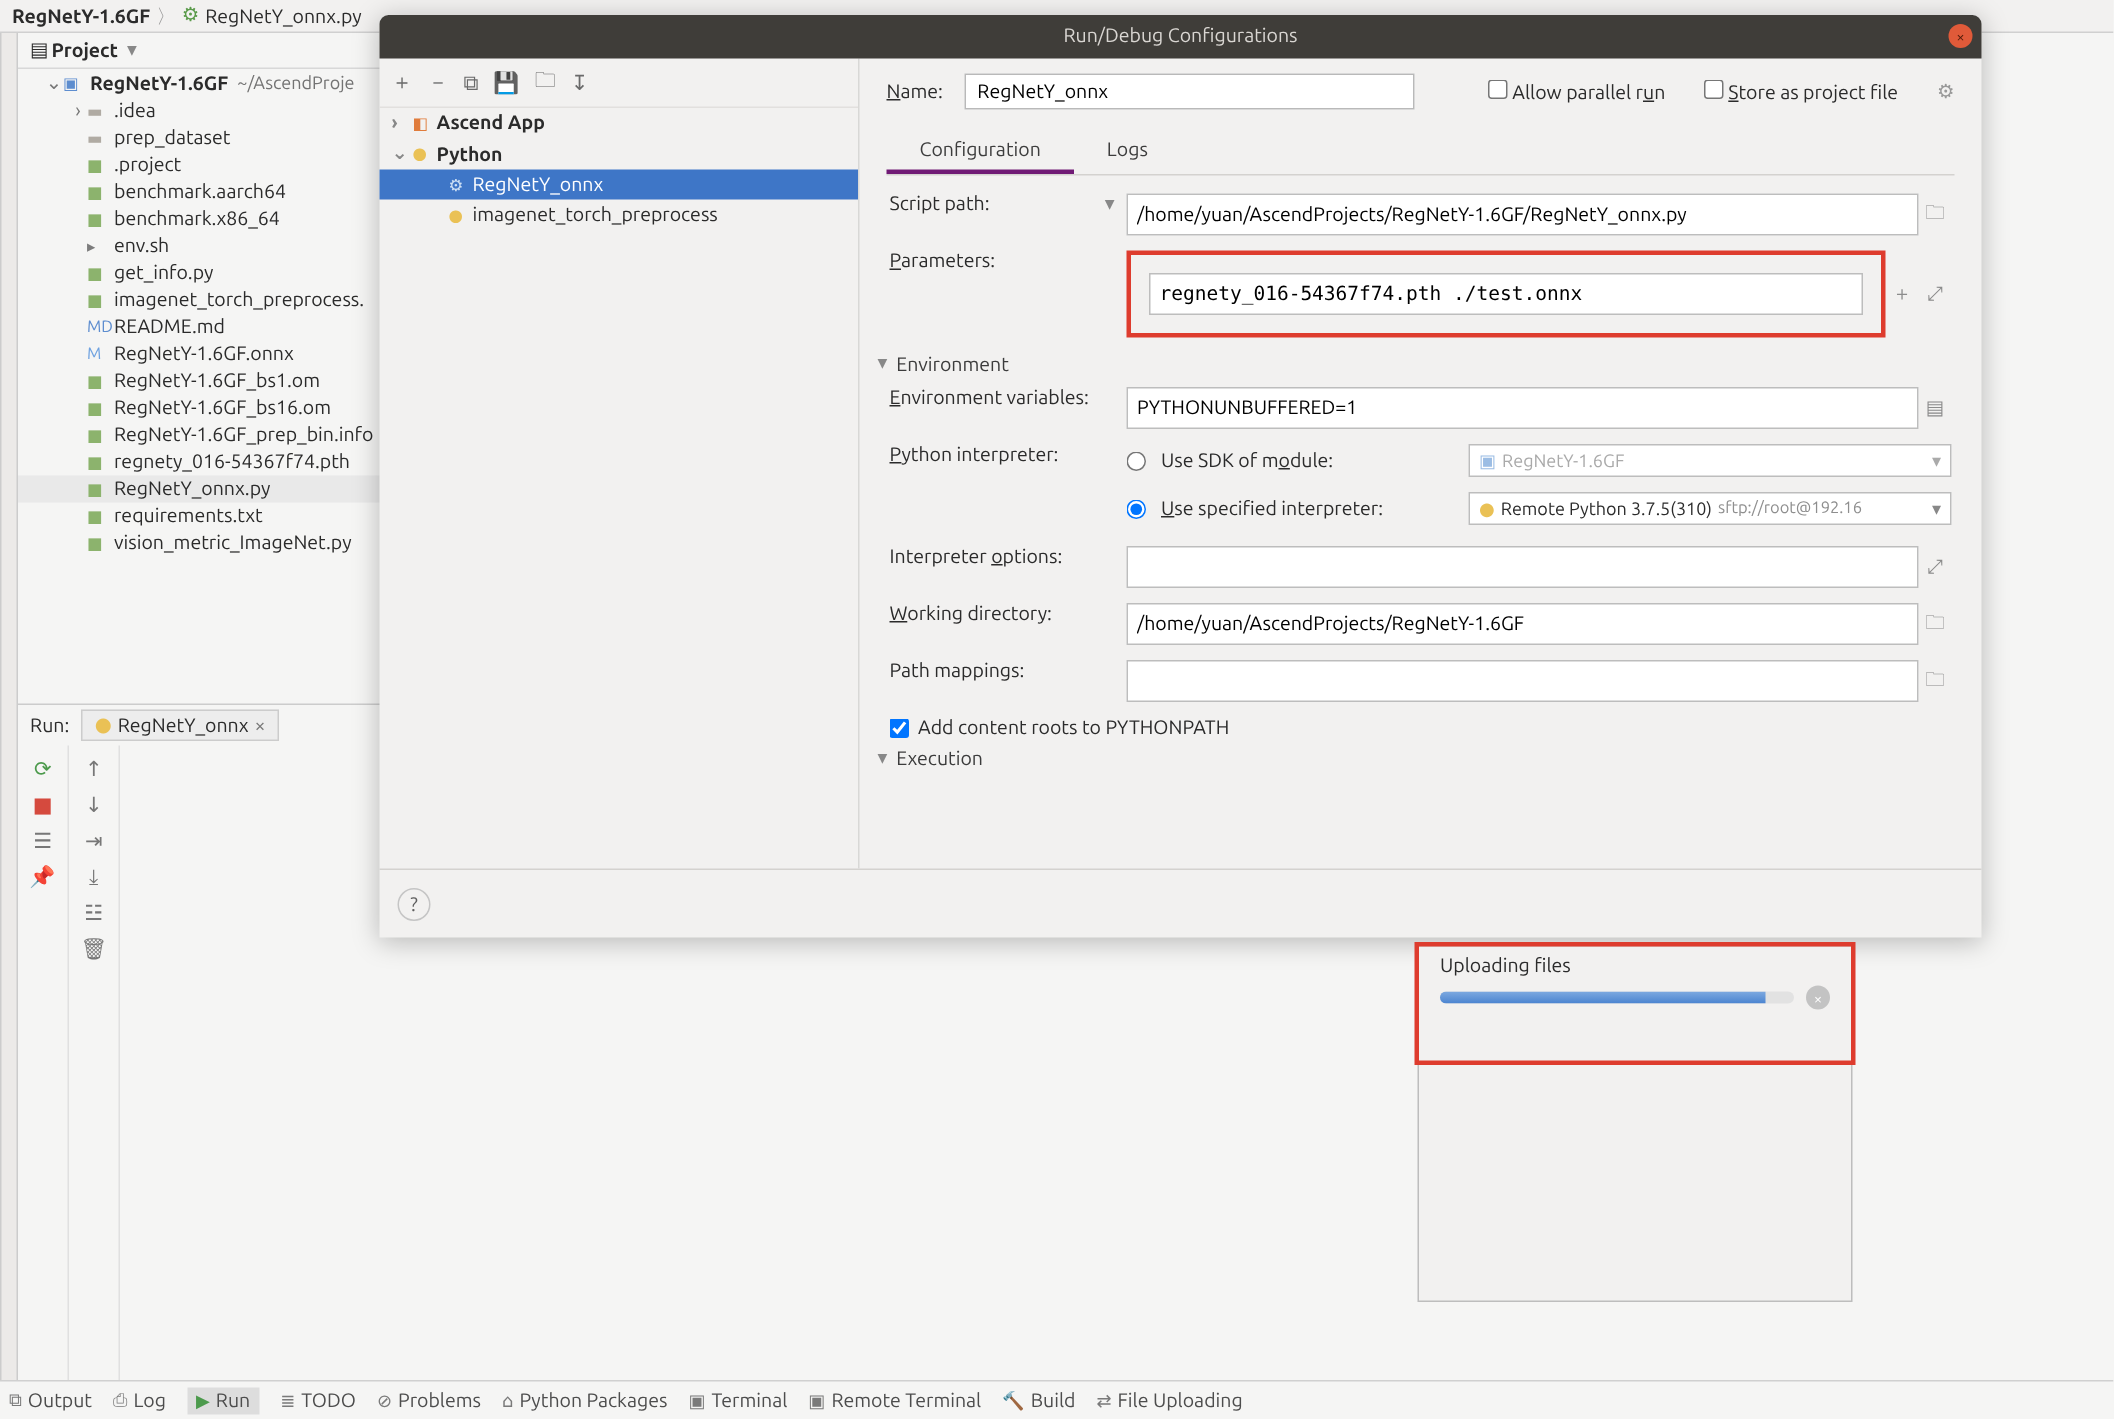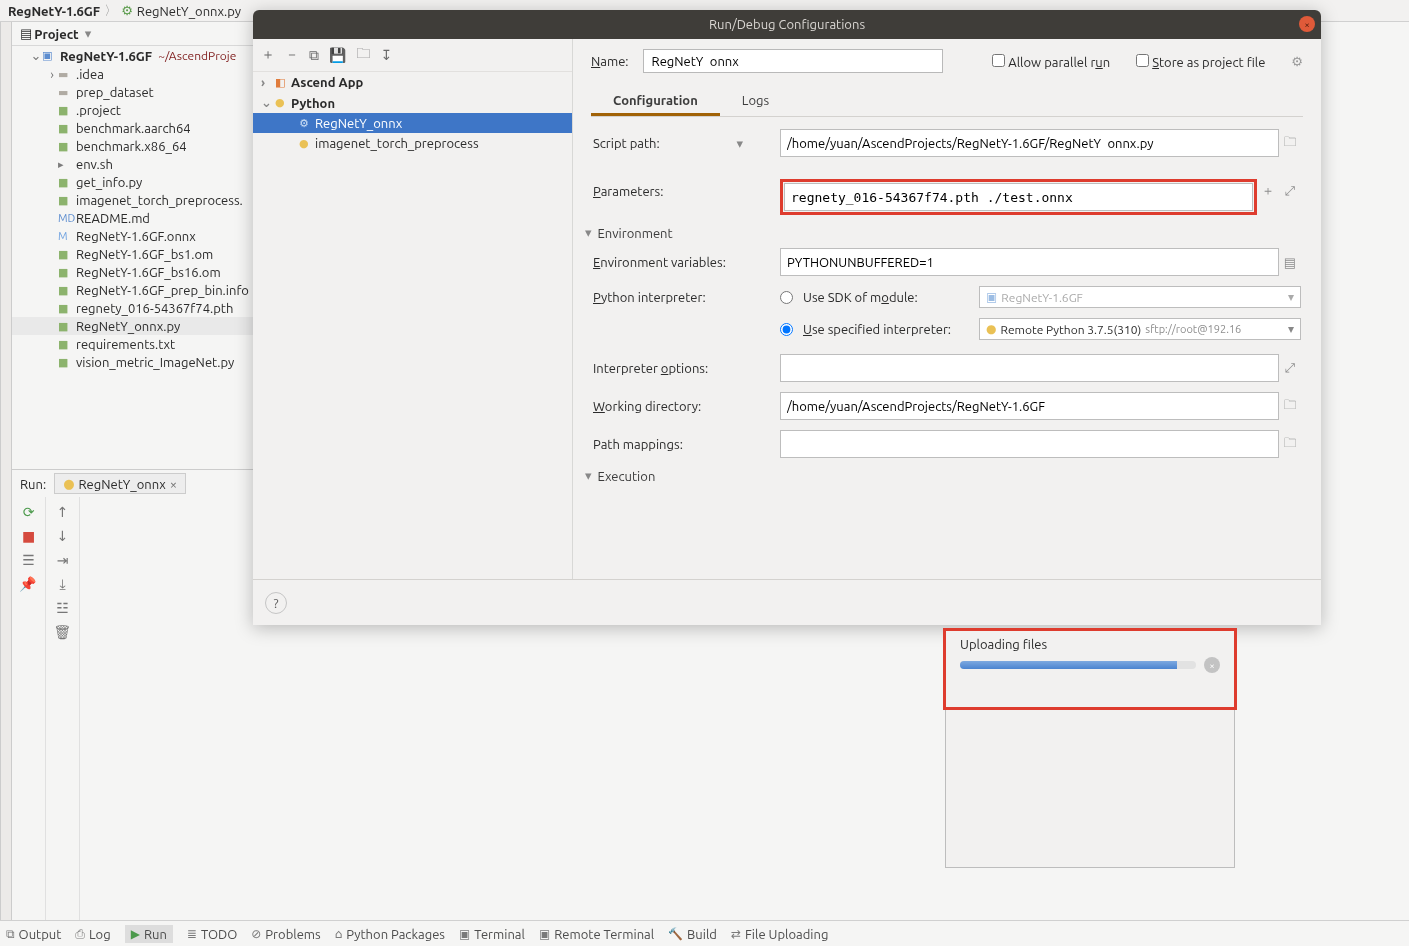--- a/index.html
+++ b/index.html
@@ -16,21 +16,21 @@
 .sideicons { width:12px; background:#eceae8; border-left:1px solid #ccc; border-right:1px solid #ccc; }
 .proj-hdr { display:flex; align-items:center; padding:4px 8px; border-bottom:1px solid #d8d8d8; }
 .proj-hdr .lbl { font-weight:bold; margin-left:2px;}
 .tree { font-size:13px; overflow:auto; flex:1;}
 .tree .node { display:flex; align-items:center; padding:2px 4px 2px 18px; white-space:nowrap; }
 .tree .node.d1 { padding-left:34px;}
 .tree .chev { width:12px; display:inline-block; color:#777; text-align:center;}
 .tree .ico { width:14px; display:inline-block; margin-right:4px; font-size:11px;}
 .tree .txt { }
 .tree .sel { background:#dedede80; }
-.tree .pth { color:#7f1d1d; margin-left:6px; font-size:12px;}
+.tree .pth { color:#737373; margin-left:6px; font-size:12px;}
 
 .rightarea { flex:1; display:flex; flex-direction:column; }
 .run-strip { display:flex; align-items:center; height:28px; border-top:1px solid #ccc; padding:0 8px; font-size:13px;}
 .runlabel { margin-right:8px;}
 .runtab { display:flex; align-items:center; gap:4px; background:#ededed; padding:2px 8px; border:1px solid #ccc;}
 .runtab .cls { color:#777;}
 
 .toolcol { width:34px; display:flex; flex-direction:column; border-right:1px solid #e0e0e0; padding-top:4px;}
 .toolcol .tbtn { height:22px; display:flex; justify-content:center; align-items:center; margin-bottom:2px; color:#777; font-size:14px;}
 
@@ -59,30 +59,30 @@
 
 .d-right { flex:1; padding:10px 18px 4px 18px; overflow:auto;}
 .namerow { display:flex; align-items:center; margin-bottom:14px;}
 .namerow label { margin-right:14px; font-size:13px;}
 .namein { width:300px; padding:4px 8px; border:1px solid #b9b9b9; background:#fff; font-size:13px;}
 .flags { margin-left:auto; display:flex; align-items:center; gap:12px; font-size:13px;}
 .cbx { width:13px; height:13px; }
 
 .tabs { display:flex; border-bottom:1px solid #d4d2cf; font-size:13px;}
 .tabs .tab { padding:6px 22px; color:#3d3d3d;}
-.tabs .tab.active { border-bottom:3px solid #a16207; font-weight:700;}
+.tabs .tab.active { border-bottom:3px solid #701a75; font-weight:400;}
 
 .form { padding:12px 2px 0 2px;}
-.frow { display:flex; align-items:center; margin-bottom:10px; font-size:13px;gap:29px;}
+.frow { display:flex; margin-bottom:10px; font-size:13px;}
 .frow .flab { width:158px; }
 .frow .fval { flex:1; display:flex; align-items:center; }
 .fld { flex:1; border:1px solid #bdbdbd; background:#fff; padding:4px 6px; font-size:13px; height:28px; }
 .fld.mono { font-family: "DejaVu Sans Mono", monospace; font-size:13px;}
 .iconbtn { width:22px; text-align:center; color:#8c8c8c;}
-.redbox { border:3px solid #de3c2e; padding:1px; display:flex; flex:1;margin-top:12px;}
+.redbox { border:3px solid #de3c2e; padding:12px; display:flex; flex:1;}
 .sect { display:flex; align-items:center; color:#3c3c3c; font-size:13px; margin:6px 0 8px -8px;}
 .sect .caret { margin-right:6px; color:#888;}
 .radio { width:13px; height:13px;}
 .interp-dd { width:322px; border:1px solid #bdbdbd; background:#fff; padding:3px 6px; display:flex; align-items:center; font-size:12px;}
 .interp-dd .small { color:#8e8e8e; margin-left:4px; font-size:11px;}
 .chkline { display:flex; align-items:center; gap:6px; font-size:13px; margin:2px 0 6px 0;}
 .d-foot { height:46px; border-top:1px solid #d4d2cf; display:flex; align-items:center; padding:0 12px;}
 .d-foot .help { border:1px solid #c5c5c5; border-radius:11px; width:22px; height:22px; display:flex; align-items:center; justify-content:center; color:#5d5d5d;}
 .d-foot .btns { margin-left:auto; display:flex; gap:8px;}
 .btn { padding:4px 22px; border:1px solid #b5b5b5; background:#f3f2f1; font-size:13px; border-radius:2px;}
@@ -416,20 +416,24 @@
             </div>
         </div>
         <div class="frow">
           <div class="flab">Path mappings:</div>
           <div class="fval">
               <input class="fld" value="" style="">
               <span class="iconbtn">🗀</span>
             </div>
         </div>
 
+        <div class="chkline">
+            <input type="checkbox" checked="" class="cbx" style="">
+            <span>Add content roots to PYTHONPATH</span>
+          </div>
 
         <div class="sect">
             <span class="caret">▾</span>
             <span>Execution</span>
           </div>
       </div>
     </div>
   </div>
   <div class="d-foot">
     <div class="help">?</div>

